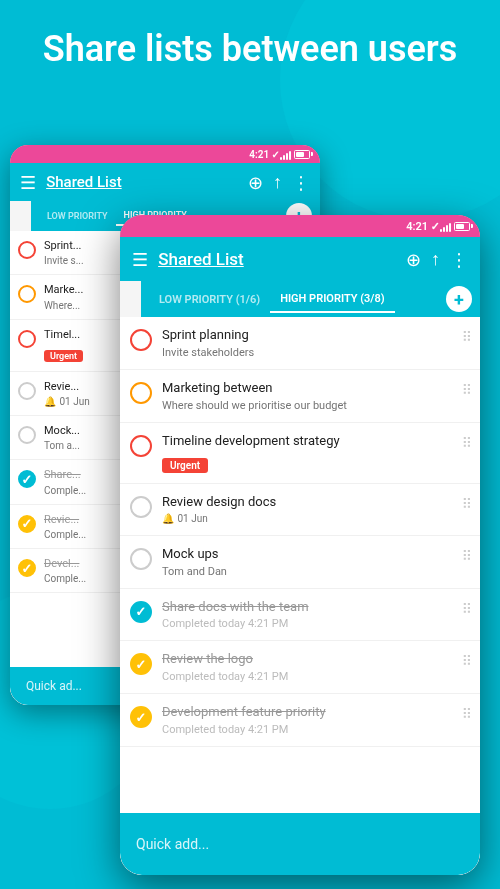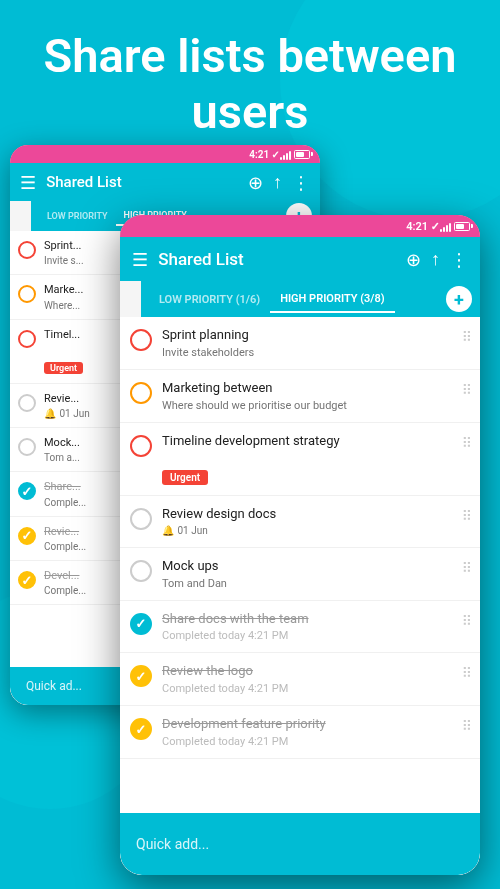--- a/index.html
+++ b/index.html
@@ -33,21 +33,21 @@
     }
 
     
     .hero-text {
       position: absolute;
       top: 28px;
       left: 0;
       right: 0;
       text-align: center;
       color: white;
-      font-size: 47px;
+      font-size: 36px;
       font-weight: 600;
       line-height: 1.2;
       z-index: 1;
     }
 
     
     .phone-back {
       position: absolute;
       top: 145px;
       left: 10px;
@@ -109,20 +109,21 @@
       align-items: center;
       gap: 10px;
       color: white;
       height: 44px;
     }
     .app-bar-title {
       flex: 1;
       font-size: 17px;
       font-weight: 500;
       color: white;
+      text-decoration: underline;
     }
     .app-bar-icon {
       font-size: 18px;
       cursor: pointer;
     }
 
     
     .tabs {
       background: #00BCD4;
       display: flex;
@@ -229,21 +230,21 @@
     }
 
     .urgent-badge {
       display: inline-block;
       background: #f44336;
       color: white;
       font-size: 10px;
       font-weight: 600;
       padding: 2px 8px;
       border-radius: 3px;
-      margin-top: 20px;
+      margin-top: 8px;
     }
 
     .item-date {
       font-size: 10px;
       color: #757575;
       display: flex;
       align-items: center;
       gap: 3px;
       margin-top: 2px;
     }

